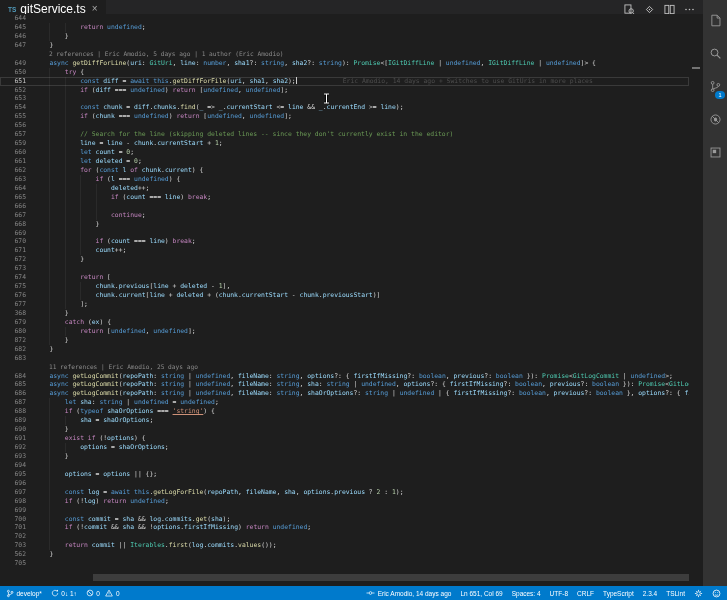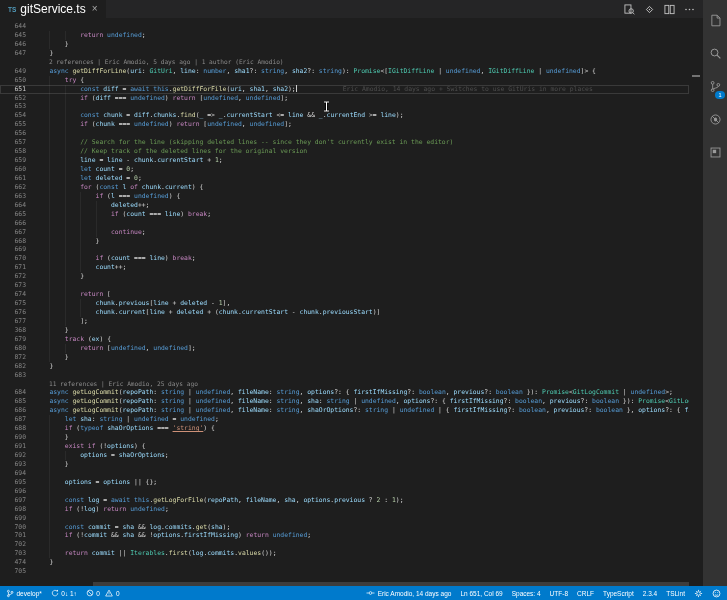--- a/index.html
+++ b/index.html
@@ -8,21 +8,21 @@
   
   .tabbar{position:absolute;top:0;left:0;width:703px;height:18px;background:var(--c-tabBarBg);display:flex;align-items:stretch;}
   .tab{display:flex;align-items:center;padding:0 8px;background:var(--c-editorBg);}
   .tab-ficon{color:#519aba;font-size:6.5px;font-weight:bold;margin-right:4px;}
   .tab-label{color:#ffffff;font-size:12px;}
   .tab-close{color:#a9a9a9;font-size:10px;margin-left:6px;line-height:1;cursor:pointer;}
   .tab-actions{margin-left:auto;display:flex;align-items:center;gap:9px;padding-right:8px;}
   .action-icon{display:flex;}
 
   
-  .editor{position:absolute;top:22px;left:0;width:703px;height:568px;overflow:hidden;background:var(--c-editorBg);}
+  .editor{position:absolute;top:14px;left:0;width:703px;height:568px;overflow:hidden;background:var(--c-editorBg);}
   .rows{position:absolute;top:0;left:0;width:689px;}
   .row{position:relative;display:flex;height:8.95px;line-height:8.95px;font-family:"DejaVu Sans Mono",monospace;font-size:6.4px;white-space:pre;}
   .ln{flex:none;width:26px;text-align:right;color:var(--c-lineNumber);}
   .code{padding-left:8px;flex:1;overflow:hidden;}
   .cl{color:var(--c-codelens);font-size:6.2px;}
   .tok-k{color:var(--c-kw);} .tok-c{color:var(--c-ctrl);} .tok-f{color:var(--c-fn);}
   .tok-t{color:var(--c-type);} .tok-v{color:var(--c-var);} .tok-s{color:var(--c-str);text-decoration:underline;}
   .tok-n{color:var(--c-num);} .tok-m{color:var(--c-com);} .tok-p{color:var(--c-pl);}
   .cur{box-shadow:inset 0 0 0 1px #3a3a3a;align-items:center;}
   .cur .ln{color:#c6c6c6;}
@@ -94,67 +94,67 @@
         <div class="row"><span class="ln"></span><span class="code cl">    2 references | Eric Amodio, 5 days ago | 1 author (Eric Amodio)</span></div>
         <div class="row"><span class="ln">649</span><span class="code">    <span class="tok-k">async </span><span class="tok-f">getDiffForLine</span><span class="tok-p">(</span><span class="tok-v">uri</span><span class="tok-p">: </span><span class="tok-t">GitUri</span><span class="tok-p">, </span><span class="tok-v">line</span><span class="tok-p">: </span><span class="tok-k">number</span><span class="tok-p">, </span><span class="tok-v">sha1</span><span class="tok-p">?: </span><span class="tok-k">string</span><span class="tok-p">, </span><span class="tok-v">sha2</span><span class="tok-p">?: </span><span class="tok-k">string</span><span class="tok-p">): </span><span class="tok-t">Promise</span><span class="tok-p">&lt;[</span><span class="tok-t">IGitDiffLine</span><span class="tok-p"> | </span><span class="tok-k">undefined</span><span class="tok-p">, </span><span class="tok-t">IGitDiffLine</span><span class="tok-p"> | </span><span class="tok-k">undefined</span><span class="tok-p">]&gt; {</span></span></div>
         <div class="row"><span class="ln">650</span><span class="guide" style="left: 49.4px;"></span><span class="code">        <span class="tok-c">try</span><span class="tok-p"> {</span></span></div>
         <div class="row cur"><span class="ln">651</span><span class="guide" style="left: 49.4px;"></span><span class="guide" style="left: 64.8px;"></span><span class="code">            <span class="tok-k">const </span><span class="tok-v">diff</span><span class="tok-p"> = </span><span class="tok-k">await </span><span class="tok-k">this</span><span class="tok-p">.</span><span class="tok-f">getDiffForFile</span><span class="tok-p">(</span><span class="tok-v">uri</span><span class="tok-p">, </span><span class="tok-v">sha1</span><span class="tok-p">, </span><span class="tok-v">sha2</span><span class="tok-p">);</span><span class="caret"></span><span class="blame">Eric Amodio, 14 days ago + Switches to use GitUris in more places</span></span></div>
         <div class="row"><span class="ln">652</span><span class="guide" style="left: 49.4px;"></span><span class="guide" style="left: 64.8px;"></span><span class="code">            <span class="tok-c">if</span><span class="tok-p"> (</span><span class="tok-v">diff</span><span class="tok-p"> === </span><span class="tok-k">undefined</span><span class="tok-p">) </span><span class="tok-c">return</span><span class="tok-p"> [</span><span class="tok-k">undefined</span><span class="tok-p">, </span><span class="tok-k">undefined</span><span class="tok-p">];</span></span></div>
         <div class="row"><span class="ln">653</span><span class="guide" style="left: 49.4px;"></span><span class="guide" style="left: 64.8px;"></span><span class="code">            </span></div>
         <div class="row"><span class="ln">654</span><span class="guide" style="left: 49.4px;"></span><span class="guide" style="left: 64.8px;"></span><span class="code">            <span class="tok-k">const </span><span class="tok-v">chunk</span><span class="tok-p"> = </span><span class="tok-v">diff</span><span class="tok-p">.</span><span class="tok-v">chunks</span><span class="tok-p">.</span><span class="tok-f">find</span><span class="tok-p">(</span><span class="tok-v">_</span><span class="tok-p"> =&gt; </span><span class="tok-v">_</span><span class="tok-p">.</span><span class="tok-v">currentStart</span><span class="tok-p"> &lt;= </span><span class="tok-v">line</span><span class="tok-p"> &amp;&amp; </span><span class="tok-v">_</span><span class="tok-p">.</span><span class="tok-v">currentEnd</span><span class="tok-p"> &gt;= </span><span class="tok-v">line</span><span class="tok-p">);</span></span></div>
         <div class="row"><span class="ln">655</span><span class="guide" style="left: 49.4px;"></span><span class="guide" style="left: 64.8px;"></span><span class="code">            <span class="tok-c">if</span><span class="tok-p"> (</span><span class="tok-v">chunk</span><span class="tok-p"> === </span><span class="tok-k">undefined</span><span class="tok-p">) </span><span class="tok-c">return</span><span class="tok-p"> [</span><span class="tok-k">undefined</span><span class="tok-p">, </span><span class="tok-k">undefined</span><span class="tok-p">];</span></span></div>
         <div class="row"><span class="ln">656</span><span class="guide" style="left: 49.4px;"></span><span class="guide" style="left: 64.8px;"></span><span class="code">            </span></div>
         <div class="row"><span class="ln">657</span><span class="guide" style="left: 49.4px;"></span><span class="guide" style="left: 64.8px;"></span><span class="code">            <span class="tok-m">// Search for the line (skipping deleted lines -- since they don't currently exist in the editor)</span></span></div>
-        <div class="row"><span class="ln">658</span><span class="guide" style="left: 49.4px;"></span><span class="guide" style="left: 64.8px;"></span><span class="code">            <span class="tok-m">// Keep track of the deleted lines for the original version</span></span></div>
         <div class="row"><span class="ln">659</span><span class="guide" style="left: 49.4px;"></span><span class="guide" style="left: 64.8px;"></span><span class="code">            <span class="tok-v">line</span><span class="tok-p"> = </span><span class="tok-v">line</span><span class="tok-p"> - </span><span class="tok-v">chunk</span><span class="tok-p">.</span><span class="tok-v">currentStart</span><span class="tok-p"> + </span><span class="tok-n">1</span><span class="tok-p">;</span></span></div>
         <div class="row"><span class="ln">660</span><span class="guide" style="left: 49.4px;"></span><span class="guide" style="left: 64.8px;"></span><span class="code">            <span class="tok-k">let </span><span class="tok-v">count</span><span class="tok-p"> = </span><span class="tok-n">0</span><span class="tok-p">;</span></span></div>
         <div class="row"><span class="ln">661</span><span class="guide" style="left: 49.4px;"></span><span class="guide" style="left: 64.8px;"></span><span class="code">            <span class="tok-k">let </span><span class="tok-v">deleted</span><span class="tok-p"> = </span><span class="tok-n">0</span><span class="tok-p">;</span></span></div>
         <div class="row"><span class="ln">662</span><span class="guide" style="left: 49.4px;"></span><span class="guide" style="left: 64.8px;"></span><span class="code">            <span class="tok-c">for</span><span class="tok-p"> (</span><span class="tok-k">const </span><span class="tok-v">l</span><span class="tok-c"> of </span><span class="tok-v">chunk</span><span class="tok-p">.</span><span class="tok-v">current</span><span class="tok-p">) {</span></span></div>
         <div class="row"><span class="ln">663</span><span class="guide" style="left: 49.4px;"></span><span class="guide" style="left: 64.8px;"></span><span class="guide" style="left: 80.2px;"></span><span class="code">                <span class="tok-c">if</span><span class="tok-p"> (</span><span class="tok-v">l</span><span class="tok-p"> === </span><span class="tok-k">undefined</span><span class="tok-p">) {</span></span></div>
         <div class="row"><span class="ln">664</span><span class="guide" style="left: 49.4px;"></span><span class="guide" style="left: 64.8px;"></span><span class="guide" style="left: 80.2px;"></span><span class="guide" style="left: 95.6px;"></span><span class="code">                    <span class="tok-v">deleted</span><span class="tok-p">++;</span></span></div>
         <div class="row"><span class="ln">665</span><span class="guide" style="left: 49.4px;"></span><span class="guide" style="left: 64.8px;"></span><span class="guide" style="left: 80.2px;"></span><span class="guide" style="left: 95.6px;"></span><span class="code">                    <span class="tok-c">if</span><span class="tok-p"> (</span><span class="tok-v">count</span><span class="tok-p"> === </span><span class="tok-v">line</span><span class="tok-p">) </span><span class="tok-c">break</span><span class="tok-p">;</span></span></div>
         <div class="row"><span class="ln">666</span><span class="guide" style="left: 49.4px;"></span><span class="guide" style="left: 64.8px;"></span><span class="guide" style="left: 80.2px;"></span><span class="guide" style="left: 95.6px;"></span><span class="code">                    </span></div>
         <div class="row"><span class="ln">667</span><span class="guide" style="left: 49.4px;"></span><span class="guide" style="left: 64.8px;"></span><span class="guide" style="left: 80.2px;"></span><span class="guide" style="left: 95.6px;"></span><span class="code">                    <span class="tok-c">continue</span><span class="tok-p">;</span></span></div>
         <div class="row"><span class="ln">668</span><span class="guide" style="left: 49.4px;"></span><span class="guide" style="left: 64.8px;"></span><span class="guide" style="left: 80.2px;"></span><span class="code">                <span class="tok-p">}</span></span></div>
         <div class="row"><span class="ln">669</span><span class="guide" style="left: 49.4px;"></span><span class="guide" style="left: 64.8px;"></span><span class="guide" style="left: 80.2px;"></span><span class="code">                </span></div>
         <div class="row"><span class="ln">670</span><span class="guide" style="left: 49.4px;"></span><span class="guide" style="left: 64.8px;"></span><span class="guide" style="left: 80.2px;"></span><span class="code">                <span class="tok-c">if</span><span class="tok-p"> (</span><span class="tok-v">count</span><span class="tok-p"> === </span><span class="tok-v">line</span><span class="tok-p">) </span><span class="tok-c">break</span><span class="tok-p">;</span></span></div>
         <div class="row"><span class="ln">671</span><span class="guide" style="left: 49.4px;"></span><span class="guide" style="left: 64.8px;"></span><span class="guide" style="left: 80.2px;"></span><span class="code">                <span class="tok-v">count</span><span class="tok-p">++;</span></span></div>
         <div class="row"><span class="ln">672</span><span class="guide" style="left: 49.4px;"></span><span class="guide" style="left: 64.8px;"></span><span class="code">            <span class="tok-p">}</span></span></div>
         <div class="row"><span class="ln">673</span><span class="guide" style="left: 49.4px;"></span><span class="guide" style="left: 64.8px;"></span><span class="code">            </span></div>
         <div class="row"><span class="ln">674</span><span class="guide" style="left: 49.4px;"></span><span class="guide" style="left: 64.8px;"></span><span class="code">            <span class="tok-c">return</span><span class="tok-p"> [</span></span></div>
         <div class="row"><span class="ln">675</span><span class="guide" style="left: 49.4px;"></span><span class="guide" style="left: 64.8px;"></span><span class="guide" style="left: 80.2px;"></span><span class="code">                <span class="tok-v">chunk</span><span class="tok-p">.</span><span class="tok-v">previous</span><span class="tok-p">[</span><span class="tok-v">line</span><span class="tok-p"> + </span><span class="tok-v">deleted</span><span class="tok-p"> - </span><span class="tok-n">1</span><span class="tok-p">],</span></span></div>
         <div class="row"><span class="ln">676</span><span class="guide" style="left: 49.4px;"></span><span class="guide" style="left: 64.8px;"></span><span class="guide" style="left: 80.2px;"></span><span class="code">                <span class="tok-v">chunk</span><span class="tok-p">.</span><span class="tok-v">current</span><span class="tok-p">[</span><span class="tok-v">line</span><span class="tok-p"> + </span><span class="tok-v">deleted</span><span class="tok-p"> + (</span><span class="tok-v">chunk</span><span class="tok-p">.</span><span class="tok-v">currentStart</span><span class="tok-p"> - </span><span class="tok-v">chunk</span><span class="tok-p">.</span><span class="tok-v">previousStart</span><span class="tok-p">)]</span></span></div>
         <div class="row"><span class="ln">677</span><span class="guide" style="left: 49.4px;"></span><span class="guide" style="left: 64.8px;"></span><span class="code">            <span class="tok-p">];</span></span></div>
         <div class="row"><span class="ln">368</span><span class="guide" style="left: 49.4px;"></span><span class="code">        <span class="tok-p">}</span></span></div>
-        <div class="row"><span class="ln">679</span><span class="guide" style="left: 49.4px;"></span><span class="code">        <span class="tok-c">track</span><span class="tok-p"> (</span><span class="tok-v">ex</span><span class="tok-p">) {</span></span></div>
+        <div class="row"><span class="ln">679</span><span class="guide" style="left: 49.4px;"></span><span class="code">        <span class="tok-c">catch</span><span class="tok-p"> (</span><span class="tok-v">ex</span><span class="tok-p">) {</span></span></div>
         <div class="row"><span class="ln">680</span><span class="guide" style="left: 49.4px;"></span><span class="guide" style="left: 64.8px;"></span><span class="code">            <span class="tok-c">return</span><span class="tok-p"> [</span><span class="tok-k">undefined</span><span class="tok-p">, </span><span class="tok-k">undefined</span><span class="tok-p">];</span></span></div>
         <div class="row"><span class="ln">872</span><span class="guide" style="left: 49.4px;"></span><span class="code">        <span class="tok-p">}</span></span></div>
         <div class="row"><span class="ln">682</span><span class="code">    <span class="tok-p">}</span></span></div>
         <div class="row"><span class="ln">683</span><span class="code">    </span></div>
         <div class="row"><span class="ln"></span><span class="code cl">    11 references | Eric Amodio, 25 days ago</span></div>
         <div class="row"><span class="ln">684</span><span class="code">    <span class="tok-k">async </span><span class="tok-f">getLogCommit</span><span class="tok-p">(</span><span class="tok-v">repoPath</span><span class="tok-p">: </span><span class="tok-k">string</span><span class="tok-p"> | </span><span class="tok-k">undefined</span><span class="tok-p">, </span><span class="tok-v">fileName</span><span class="tok-p">: </span><span class="tok-k">string</span><span class="tok-p">, </span><span class="tok-v">options</span><span class="tok-p">?: { </span><span class="tok-v">firstIfMissing</span><span class="tok-p">?: </span><span class="tok-k">boolean</span><span class="tok-p">, </span><span class="tok-v">previous</span><span class="tok-p">?: </span><span class="tok-k">boolean</span><span class="tok-p"> }): </span><span class="tok-t">Promise</span><span class="tok-p">&lt;</span><span class="tok-t">GitLogCommit</span><span class="tok-p"> | </span><span class="tok-k">undefined</span><span class="tok-p">&gt;;</span></span></div>
         <div class="row"><span class="ln">685</span><span class="code">    <span class="tok-k">async </span><span class="tok-f">getLogCommit</span><span class="tok-p">(</span><span class="tok-v">repoPath</span><span class="tok-p">: </span><span class="tok-k">string</span><span class="tok-p"> | </span><span class="tok-k">undefined</span><span class="tok-p">, </span><span class="tok-v">fileName</span><span class="tok-p">: </span><span class="tok-k">string</span><span class="tok-p">, </span><span class="tok-v">sha</span><span class="tok-p">: </span><span class="tok-k">string</span><span class="tok-p"> | </span><span class="tok-k">undefined</span><span class="tok-p">, </span><span class="tok-v">options</span><span class="tok-p">?: { </span><span class="tok-v">firstIfMissing</span><span class="tok-p">?: </span><span class="tok-k">boolean</span><span class="tok-p">, </span><span class="tok-v">previous</span><span class="tok-p">?: </span><span class="tok-k">boolean</span><span class="tok-p"> }): </span><span class="tok-t">Promise</span><span class="tok-p">&lt;</span><span class="tok-t">GitLog</span></span></div>
         <div class="row"><span class="ln">686</span><span class="code">    <span class="tok-k">async </span><span class="tok-f">getLogCommit</span><span class="tok-p">(</span><span class="tok-v">repoPath</span><span class="tok-p">: </span><span class="tok-k">string</span><span class="tok-p"> | </span><span class="tok-k">undefined</span><span class="tok-p">, </span><span class="tok-v">fileName</span><span class="tok-p">: </span><span class="tok-k">string</span><span class="tok-p">, </span><span class="tok-v">shaOrOptions</span><span class="tok-p">?: </span><span class="tok-k">string</span><span class="tok-p"> | </span><span class="tok-k">undefined</span><span class="tok-p"> | { </span><span class="tok-v">firstIfMissing</span><span class="tok-p">?: </span><span class="tok-k">boolean</span><span class="tok-p">, </span><span class="tok-v">previous</span><span class="tok-p">?: </span><span class="tok-k">boolean</span><span class="tok-p"> }, </span><span class="tok-v">options</span><span class="tok-p">?: { </span><span class="tok-v">fi</span></span></div>
         <div class="row"><span class="ln">687</span><span class="guide" style="left: 49.4px;"></span><span class="code">        <span class="tok-k">let </span><span class="tok-v">sha</span><span class="tok-p">: </span><span class="tok-k">string</span><span class="tok-p"> | </span><span class="tok-k">undefined</span><span class="tok-p"> = </span><span class="tok-k">undefined</span><span class="tok-p">;</span></span></div>
         <div class="row"><span class="ln">688</span><span class="guide" style="left: 49.4px;"></span><span class="code">        <span class="tok-c">if</span><span class="tok-p"> (</span><span class="tok-k">typeof </span><span class="tok-v">shaOrOptions</span><span class="tok-p"> === </span><span class="tok-s">'string'</span><span class="tok-p">) {</span></span></div>
+        <div class="row"><span class="ln">689</span><span class="guide" style="left: 49.4px;"></span><span class="guide" style="left: 64.8px;"></span><span class="code">            <span class="tok-v">sha</span><span class="tok-p"> = </span><span class="tok-v">shaOrOptions</span><span class="tok-p">;</span></span></div>
         <div class="row"><span class="ln">690</span><span class="guide" style="left: 49.4px;"></span><span class="code">        <span class="tok-p">}</span></span></div>
         <div class="row"><span class="ln">691</span><span class="guide" style="left: 49.4px;"></span><span class="code">        <span class="tok-c">exist if</span><span class="tok-p"> (!</span><span class="tok-v">options</span><span class="tok-p">) {</span></span></div>
         <div class="row"><span class="ln">692</span><span class="guide" style="left: 49.4px;"></span><span class="guide" style="left: 64.8px;"></span><span class="code">            <span class="tok-v">options</span><span class="tok-p"> = </span><span class="tok-v">shaOrOptions</span><span class="tok-p">;</span></span></div>
         <div class="row"><span class="ln">693</span><span class="guide" style="left: 49.4px;"></span><span class="code">        <span class="tok-p">}</span></span></div>
         <div class="row"><span class="ln">694</span><span class="guide" style="left: 49.4px;"></span><span class="code">        </span></div>
         <div class="row"><span class="ln">695</span><span class="guide" style="left: 49.4px;"></span><span class="code">        <span class="tok-v">options</span><span class="tok-p"> = </span><span class="tok-v">options</span><span class="tok-p"> || {};</span></span></div>
         <div class="row"><span class="ln">696</span><span class="guide" style="left: 49.4px;"></span><span class="code">        </span></div>
         <div class="row"><span class="ln">697</span><span class="guide" style="left: 49.4px;"></span><span class="code">        <span class="tok-k">const </span><span class="tok-v">log</span><span class="tok-p"> = </span><span class="tok-k">await </span><span class="tok-k">this</span><span class="tok-p">.</span><span class="tok-f">getLogForFile</span><span class="tok-p">(</span><span class="tok-v">repoPath</span><span class="tok-p">, </span><span class="tok-v">fileName</span><span class="tok-p">, </span><span class="tok-v">sha</span><span class="tok-p">, </span><span class="tok-v">options</span><span class="tok-p">.</span><span class="tok-v">previous</span><span class="tok-p"> ? </span><span class="tok-n">2</span><span class="tok-p"> : </span><span class="tok-n">1</span><span class="tok-p">);</span></span></div>
         <div class="row"><span class="ln">698</span><span class="guide" style="left: 49.4px;"></span><span class="code">        <span class="tok-c">if</span><span class="tok-p"> (!</span><span class="tok-v">log</span><span class="tok-p">) </span><span class="tok-c">return</span><span class="tok-p"> </span><span class="tok-k">undefined</span><span class="tok-p">;</span></span></div>
         <div class="row"><span class="ln">699</span><span class="guide" style="left: 49.4px;"></span><span class="code">        </span></div>
         <div class="row"><span class="ln">700</span><span class="guide" style="left: 49.4px;"></span><span class="code">        <span class="tok-k">const </span><span class="tok-v">commit</span><span class="tok-p"> = </span><span class="tok-v">sha</span><span class="tok-p"> &amp;&amp; </span><span class="tok-v">log</span><span class="tok-p">.</span><span class="tok-v">commits</span><span class="tok-p">.</span><span class="tok-f">get</span><span class="tok-p">(</span><span class="tok-v">sha</span><span class="tok-p">);</span></span></div>
         <div class="row"><span class="ln">701</span><span class="guide" style="left: 49.4px;"></span><span class="code">        <span class="tok-c">if</span><span class="tok-p"> (!</span><span class="tok-v">commit</span><span class="tok-p"> &amp;&amp; </span><span class="tok-v">sha</span><span class="tok-p"> &amp;&amp; !</span><span class="tok-v">options</span><span class="tok-p">.</span><span class="tok-v">firstIfMissing</span><span class="tok-p">) </span><span class="tok-c">return</span><span class="tok-p"> </span><span class="tok-k">undefined</span><span class="tok-p">;</span></span></div>
         <div class="row"><span class="ln">702</span><span class="guide" style="left: 49.4px;"></span><span class="code">        </span></div>
         <div class="row"><span class="ln">703</span><span class="guide" style="left: 49.4px;"></span><span class="code">        <span class="tok-c">return</span><span class="tok-p"> </span><span class="tok-v">commit</span><span class="tok-p"> || </span><span class="tok-t">Iterables</span><span class="tok-p">.</span><span class="tok-f">first</span><span class="tok-p">(</span><span class="tok-v">log</span><span class="tok-p">.</span><span class="tok-v">commits</span><span class="tok-p">.</span><span class="tok-f">values</span><span class="tok-p">());</span></span></div>
-        <div class="row"><span class="ln">474</span><span class="code">    <span class="tok-p">}</span></span></div>
+        <div class="row"><span class="ln">562</span><span class="code">    <span class="tok-p">}</span></span></div>
         <div class="row"><span class="ln">705</span><span class="code"></span></div>
       </div>
     <div class="hscroll"></div>
     <div class="ruler-cursor"></div>
     <div class="ibeam">
       <svg width="7" height="11" viewBox="0 0 7 11">
           <path d="M1 1h5M3.5 1v9M1 10h5" stroke="#000000" stroke-width="2.4" fill="none"></path>
           <path d="M1 1h5M3.5 1v9M1 10h5" stroke="#ffffff" stroke-width="1" fill="none"></path>
         </svg>
     </div>

